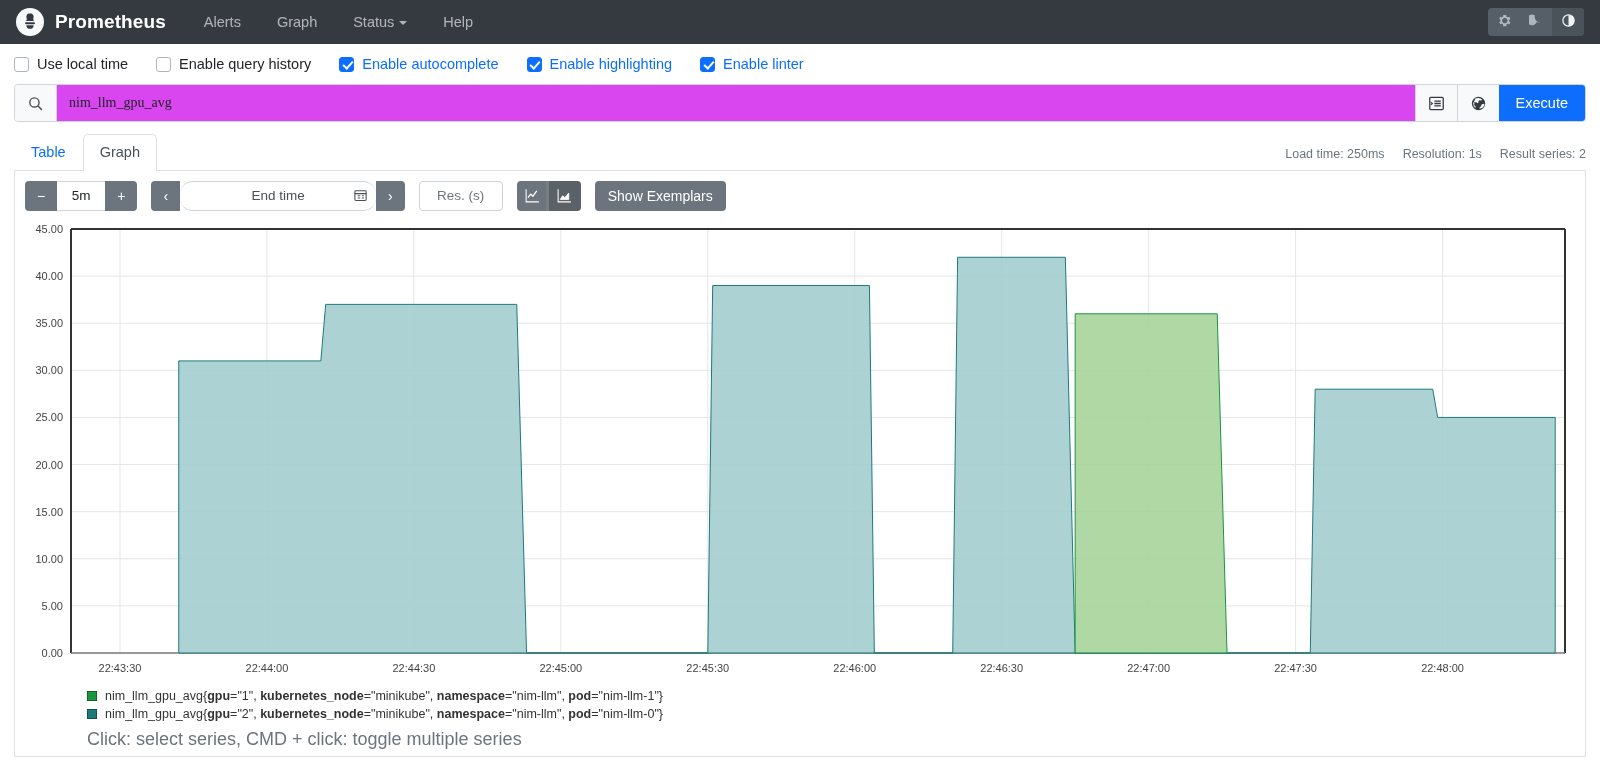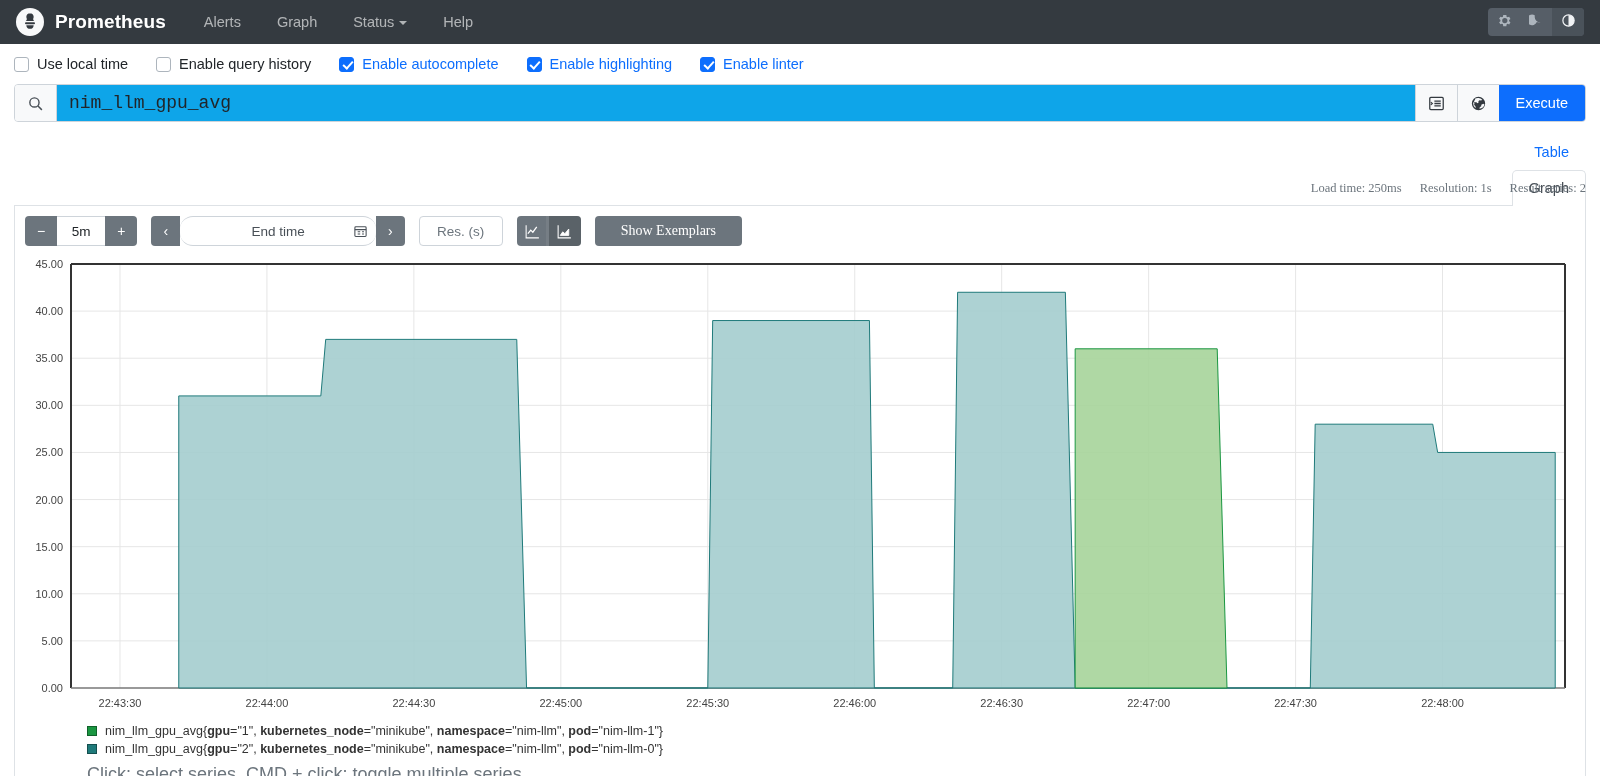--- a/index.html
+++ b/index.html
@@ -132,26 +132,26 @@
     width: 42px;
     background: #f8f9fa;
     border-right: 1px solid #ced4da;
     display: flex; align-items: center; justify-content: center;
     flex: none;
   }
   .q-input {
     flex: 1 1 auto;
     border: none;
     outline: none;
-    font-family: Liberation Mono, monospace;
-    font-size: 18px;
+    font-family: Liberation Serif, serif;
+    font-size: 14px;
     padding: 0 12px;
     color: #212529;
     min-width: 0;
-    background: #0ea5e9;
+    background: #d946ef;
   }
   .q-btn {
     width: 42px;
     border-left: 1px solid #ced4da;
     background: #f8f9fa;
     display: flex; align-items: center; justify-content: center;
     cursor: pointer;
     flex: none;
   }
   .q-exec {
@@ -166,21 +166,21 @@
   }
 
   
   .tabrow {
     display: flex;
     align-items: flex-end;
     padding: 12px 14px 0 14px;
     position: relative;
     border-bottom: 1px solid #dee2e6;
     margin: 0 14px 0 14px;
-    padding-left: 0; padding-right: 0; flex-direction: column;
+    padding-left: 0; padding-right: 0;
   }
   .tab {
     padding: 8px 16px 8px 16px;
     font-size: 14.5px;
     color: #0d6efd;
     cursor: pointer;
     border: 1px solid transparent;
     border-bottom: none;
     border-radius: 5px 5px 0 0;
     margin-bottom: -1px;
@@ -192,21 +192,20 @@
     border-color: #dee2e6 #dee2e6 #fff;
   }
   .stats {
     position: absolute;
     right: 0;
     bottom: 9px;
     display: flex;
     gap: 18px;
     font-size: 12.5px;
     color: #6c757d;
-    font-family: Liberation Serif, serif;
   }
 
   
   .panel {
     margin: 0 14px;
     border: 1px solid #dee2e6;
     border-top: none;
     padding: 10px 10px 0 10px;
     height: 586px;
   }
@@ -279,24 +278,24 @@
   .tgl.active {
     background: #5a6268;
     box-shadow: 0 0 0 3px rgba(130,138,145,.45);
   }
   .exemplars {
     height: 30px;
     background: #6c757d;
     color: #fff;
     border: none;
     border-radius: 4px;
-    padding: 0 26px;
+    padding: 0 13px;
     font-size: 14px;
     cursor: pointer;
-    font-family: Liberation Serif, serif;
+    font-family: Liberation Sans, sans-serif;
   }
 
   
   .chartwrap { position: relative; height: 460px; }
   .chart-svg { display: block; }
   .ytick, .xtick {
     font-family: "Liberation Sans", sans-serif;
     font-size: 11px;
     fill: #444;
   }

